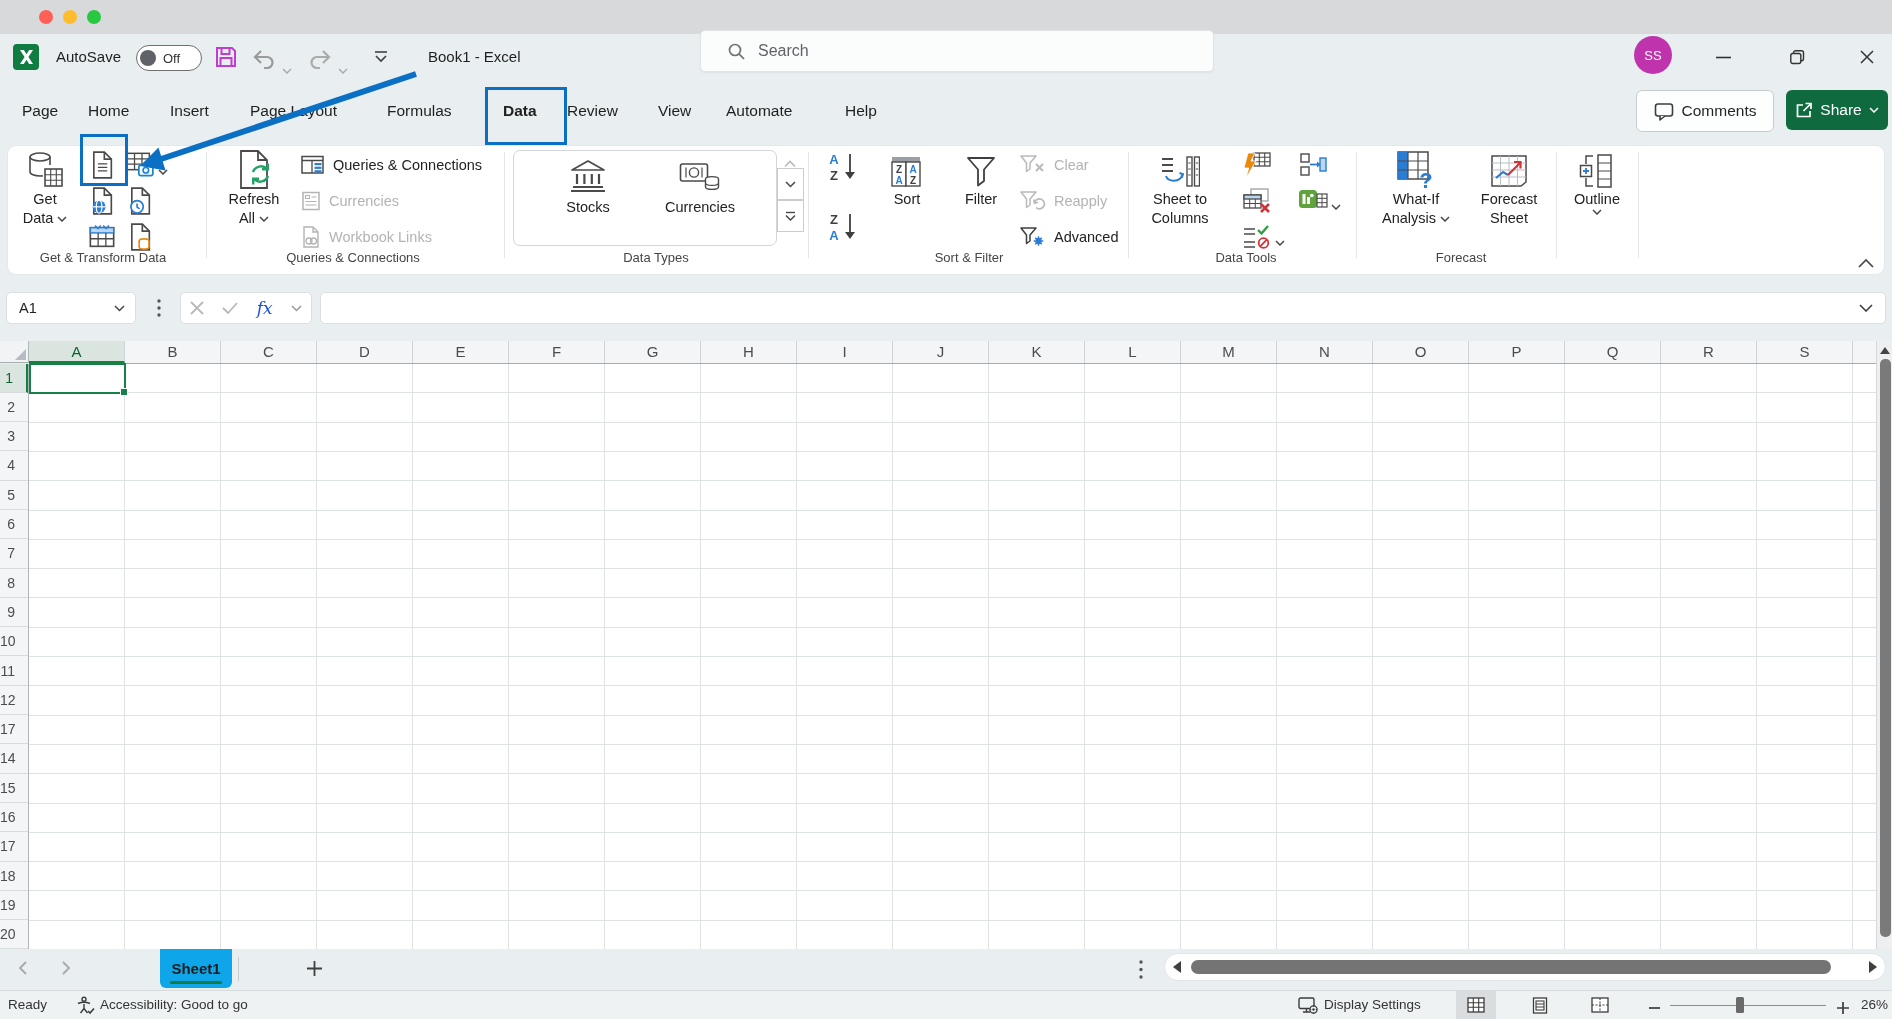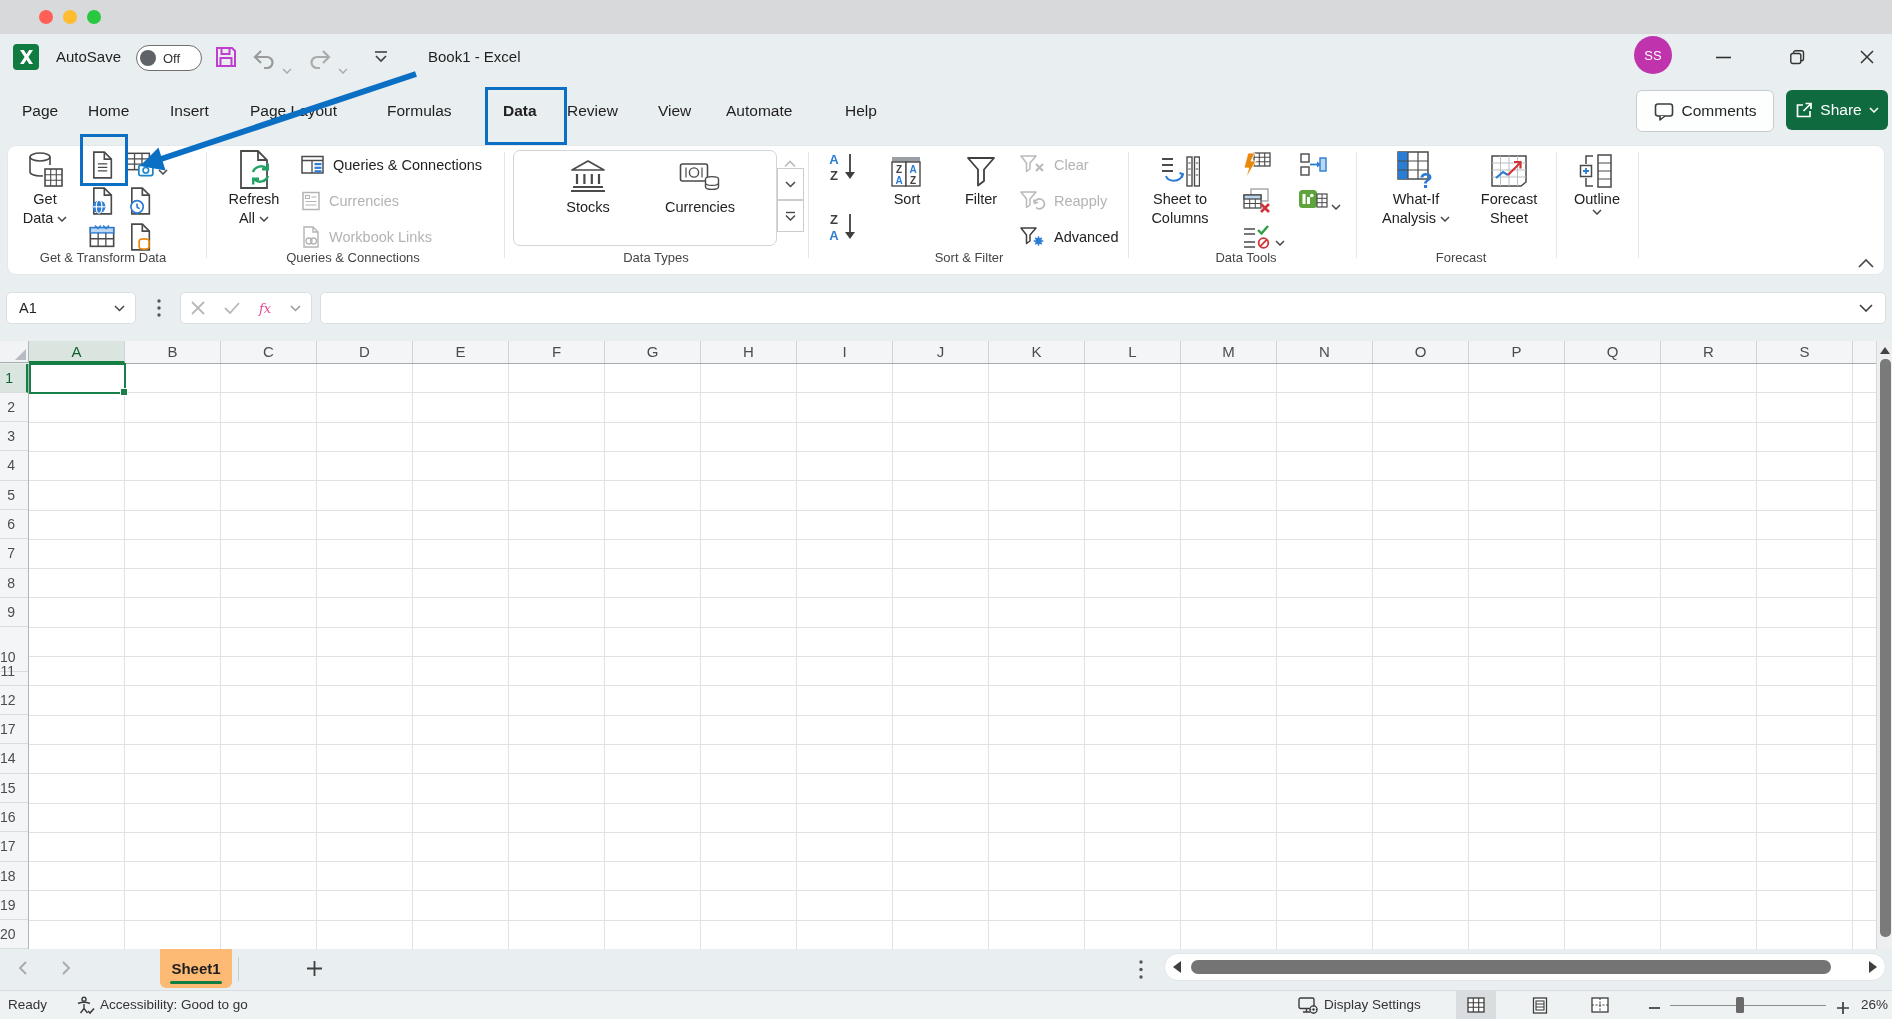--- a/index.html
+++ b/index.html
@@ -55,21 +55,21 @@
   #cells{left:29px;top:363.5px;width:1847px;height:586px;background-color:#fff;
     background-image:repeating-linear-gradient(to right,transparent 0,transparent 95px,#e0e3e5 95px,#e0e3e5 96px),
                      repeating-linear-gradient(to bottom,transparent 0,transparent 28.3px,#e0e3e5 28.3px,#e0e3e5 29.3px);}
   #selcell{left:29px;top:363px;width:97px;height:31px;border:2.5px solid #17804a;box-sizing:border-box;}
   #fillhandle{left:119.5px;top:387.5px;width:8px;height:8px;background:#17804a;border:1.5px solid #fff;box-sizing:border-box;}
   #vscroll{left:1876px;top:341px;width:16px;height:608px;background:#edeff0;border-left:1px solid #d5d8da;box-sizing:border-box;}
   #vthumb{position:absolute;left:2.5px;top:18px;width:11px;height:578px;background:#7a7a7a;border-radius:5px;}
   .tri-up{width:0;height:0;border-left:5px solid transparent;border-right:5px solid transparent;border-bottom:7px solid #454545;position:absolute;left:3px;top:6px;}
   
   #sheetbar{left:0;top:949px;width:1892px;height:41px;background:#e9eef0;}
-  #sheettab{position:absolute;left:160px;top:0;width:72px;height:39px;background:#fdba74;border-radius:0 0 6px 6px;display:flex;align-items:center;justify-content:center;font-size:15px;font-weight:bold;color:#1e1e1e;}
+  #sheettab{position:absolute;left:160px;top:0;width:72px;height:39px;background:#0ea5e9;border-radius:0 0 6px 6px;display:flex;align-items:center;justify-content:center;font-size:15px;font-weight:bold;color:#1e1e1e;}
   #sheettab-underline{position:absolute;left:10px;bottom:4px;width:52px;height:3.5px;background:#107c41;border-radius:2px;}
   #hscroll{position:absolute;left:1164px;top:4px;width:722px;height:28px;background:#fff;border:1px solid #e2e5e7;border-radius:14px;box-sizing:border-box;}
   #hthumb{position:absolute;left:26px;top:6px;width:640px;height:14px;background:#747474;border-radius:7px;}
   .tri-l{width:0;height:0;border-top:6px solid transparent;border-bottom:6px solid transparent;border-right:8px solid #3f3f3f;position:absolute;top:7px;}
   .tri-r{width:0;height:0;border-top:6px solid transparent;border-bottom:6px solid transparent;border-left:8px solid #3f3f3f;position:absolute;top:7px;}
   
   #statusbar{left:0;top:990px;width:1892px;height:29px;background:#eef2f3;border-top:1px solid #d8dcde;box-sizing:border-box;font-size:13.5px;color:#333;}
   .st{position:absolute;top:0;line-height:28px;white-space:nowrap;}
   .viewbtn{position:absolute;top:0;width:40px;height:28px;display:flex;align-items:center;justify-content:center;}
   
@@ -129,20 +129,29 @@
           <path d="M1 1l4 4 4-4" fill="none" stroke="#a8a8a8" stroke-width="1.4"></path>
         </svg>
     </div>
     <div class="r" style="left:372px;top:16px">
       <svg width="18" height="14" viewBox="0 0 18 14">
           <line x1="3" y1="2" x2="15" y2="2" stroke="#3f3f3f" stroke-width="1.6"></line>
           <path d="M4 6l5 5 5-5" fill="none" stroke="#3f3f3f" stroke-width="1.6"></path>
         </svg>
     </div>
     <span class="tb-txt r nowrap" style="left:428px">Book1  -  Excel</span>
+    <div id="searchbox">
+      <span style="margin:0 10px 0 26px;display:inline-flex">
+        <svg width="19" height="19" viewBox="0 0 19 19">
+            <circle cx="8" cy="8" r="5.5" fill="none" stroke="#6d7275" stroke-width="1.7"></circle>
+            <line x1="12.2" y1="12.2" x2="17" y2="17" stroke="#6d7275" stroke-width="1.7"></line>
+          </svg>
+      </span>
+      <input placeholder="Search" style="">
+    </div>
     <div id="avatar">
         <span>SS</span>
       </div>
     <div class="winbtn" style="left:1706px">
       <svg width="15" height="3" viewBox="0 0 15 3">
           <line x1="0" y1="1.5" x2="15" y2="1.5" stroke="#333" stroke-width="1.6"></line>
         </svg>
     </div>
     <div class="winbtn" style="left:1780px">
       <svg width="15" height="15" viewBox="0 0 15 15">
@@ -592,21 +601,21 @@
     <span style="display:inline-flex">
       <svg width="14" height="14" viewBox="0 0 14 14">
           <path d="M1 1l12 12M13 1L1 13" stroke="#b9b9b9" stroke-width="1.8"></path>
         </svg>
     </span>
     <span style="display:inline-flex">
       <svg width="16" height="12" viewBox="0 0 16 12">
           <path d="M1 6l5 5L15 1" fill="none" stroke="#b9b9b9" stroke-width="1.8"></path>
         </svg>
     </span>
-    <span style="font-family:'DejaVu Serif',serif;font-style:italic;font-size:13px;color:#ec4899">fx</span>
+    <span style="font-family:'DejaVu Serif',serif;font-style:italic;font-size:17px;color:#1d4ed8">fx</span>
     <span style="display:inline-flex">
       <svg width="11" height="7" viewBox="0 0 11 7">
           <path d="M1 1l4.5 4.5L10 1" fill="none" stroke="#999" stroke-width="1.5"></path>
         </svg>
     </span>
   </div>
   <div class="fbox" style="left:320px;width:1566px">
     <input style="border: none; outline: none; background: transparent; font: 14.5px &quot;Liberation Sans&quot;, sans-serif; width: 1490px; margin-left: 12px;" value="">
     <span style="margin-left:auto;margin-right:12px;display:inline-flex">
       <svg width="14" height="8" viewBox="0 0 14 8">
@@ -642,21 +651,21 @@
   <div id="rowheaders" class="r">
       <div class="rowh selr" style="top: 0px;">1</div>
       <div class="rowh" style="top: 29.3px;">2</div>
       <div class="rowh" style="top: 58.6px;">3</div>
       <div class="rowh" style="top: 87.9px;">4</div>
       <div class="rowh" style="top: 117.2px;">5</div>
       <div class="rowh" style="top: 146.5px;">6</div>
       <div class="rowh" style="top: 175.8px;">7</div>
       <div class="rowh" style="top: 205.1px;">8</div>
       <div class="rowh" style="top: 234.4px;">9</div>
-      <div class="rowh" style="top: 263.7px; margin-top: 16px;">10</div>
+      <div class="rowh" style="top: 263.7px;">10</div>
       <div class="rowh" style="top: 293px;">11</div>
       <div class="rowh" style="top: 322.3px;">12</div>
       <div class="rowh" style="top: 351.6px;">17</div>
       <div class="rowh" style="top: 380.9px;">14</div>
       <div class="rowh" style="top: 410.2px;">15</div>
       <div class="rowh" style="top: 439.5px;">16</div>
       <div class="rowh" style="top: 468.8px;">17</div>
       <div class="rowh" style="top: 498.1px;">18</div>
       <div class="rowh" style="top: 527.4px;">19</div>
       <div class="rowh" style="top: 556.7px;">20</div>

